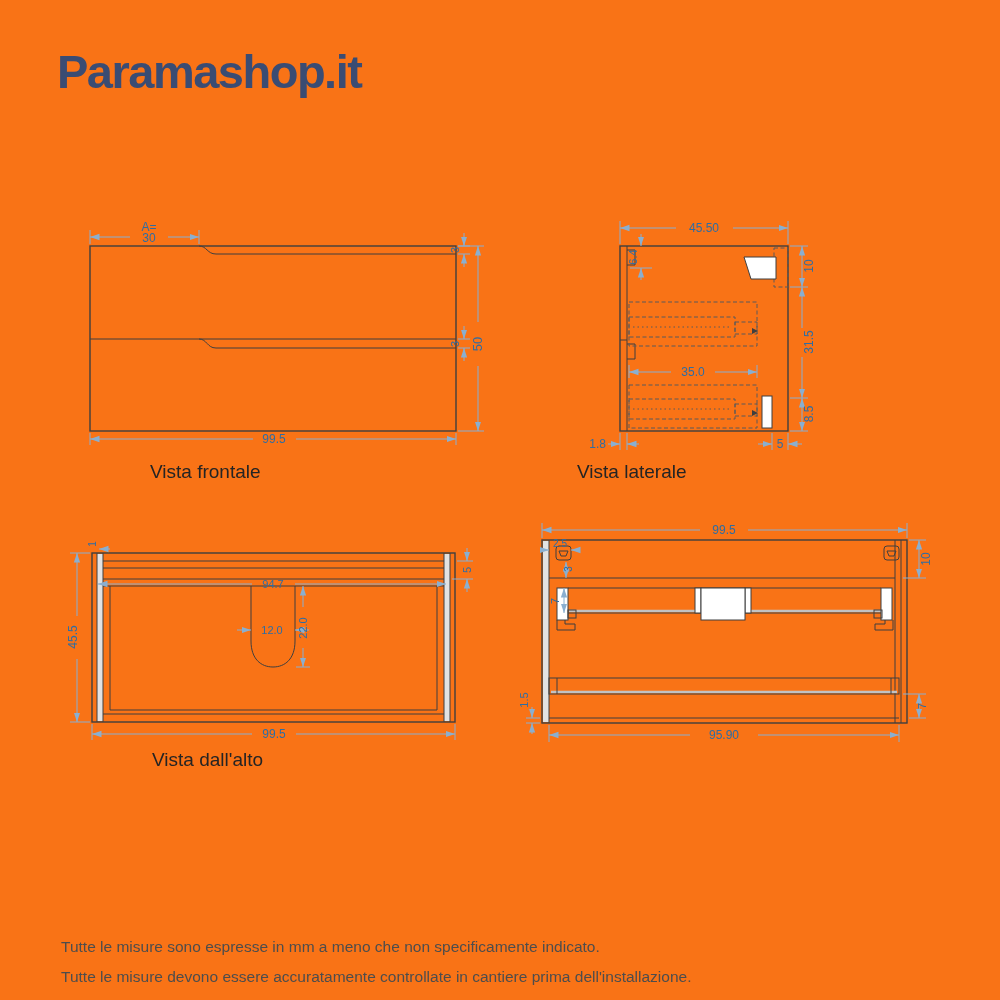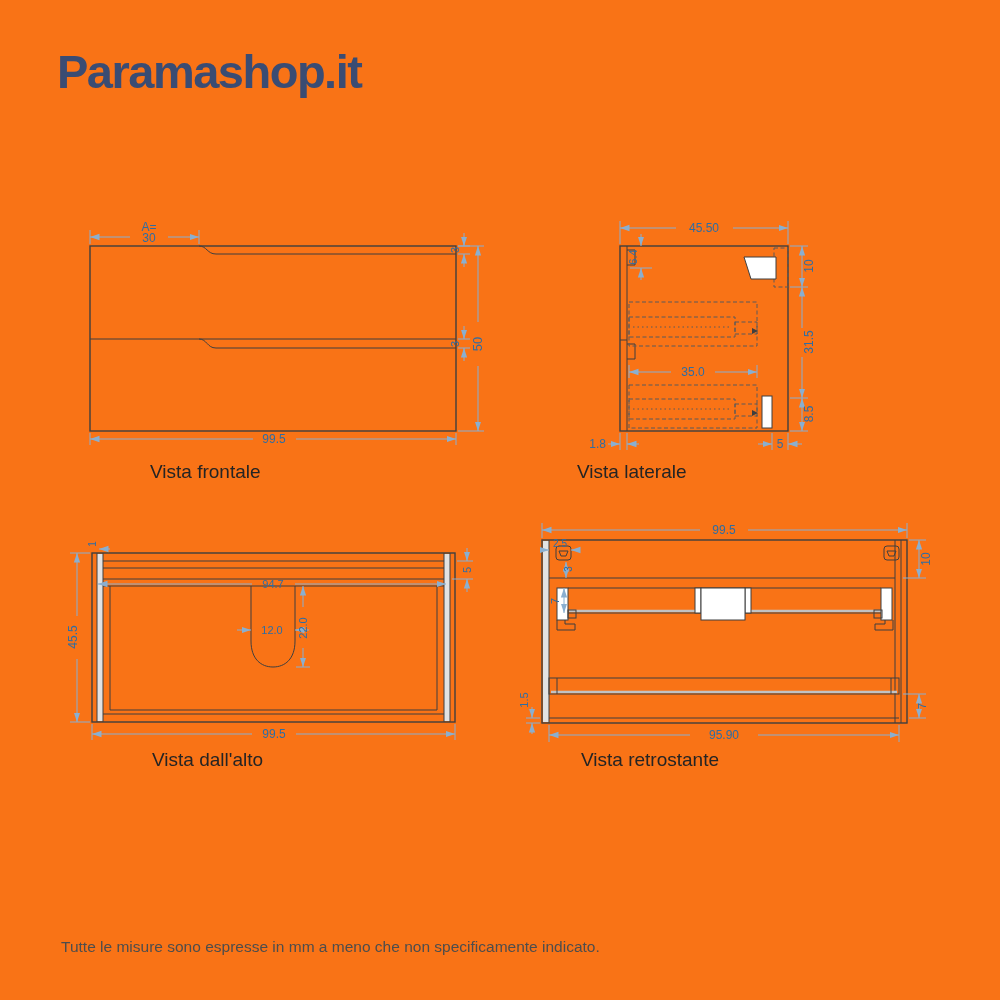--- a/index.html
+++ b/index.html
@@ -270,19 +270,19 @@
       <line class="dim" x1="899" y1="725" x2="899" y2="742"></line>
       <line class="dim" x1="549" y1="735" x2="690" y2="735" marker-start="url(#arw)"></line>
       <line class="dim" x1="758" y1="735" x2="899" y2="735" marker-end="url(#arw)"></line>
       <text class="dimtxt" x="724" y="739" text-anchor="middle">95.90</text>
     </g>
   </svg>
 
   <div class="view-title t-front">Vista frontale</div>
   <div class="view-title t-top">Vista dall'alto</div>
   <div class="view-title t-side">Vista laterale</div>
-  <div class="view-title t-rear">Vista retrostante</div>
 
   <div class="footer">
     <p>Tutte le misure sono espresse in mm a meno che non specificamente indicato.</p>
+    <p>Tutte le misure devono essere accuratamente controllate in cantiere prima dell'installazione.</p>
   </div>
 
 </div>
 
 </body></html>

